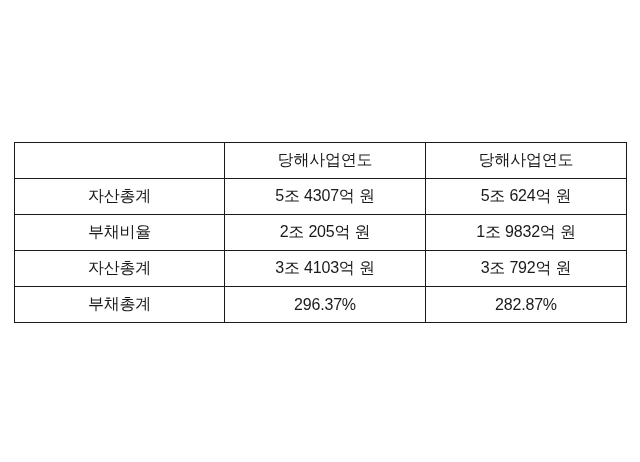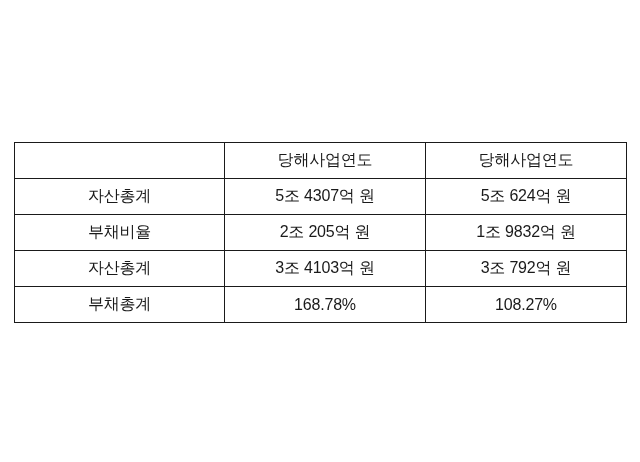--- a/index.html
+++ b/index.html
@@ -89,19 +89,19 @@
           <td class="value-cell">2조 205억 원</td>
           <td class="value-cell">1조 9832억 원</td>
         </tr>
         <tr>
           <td class="row-label">자산총계</td>
           <td class="value-cell">3조 4103억 원</td>
           <td class="value-cell">3조 792억 원</td>
         </tr>
         <tr>
           <td class="row-label">부채총계</td>
-          <td class="value-cell">168.78%</td>
-          <td class="value-cell">108.27%</td>
+          <td class="value-cell">296.37%</td>
+          <td class="value-cell">282.87%</td>
         </tr>
       </tbody>
     </table>
   </div>
 </div>
 
 </body></html>

